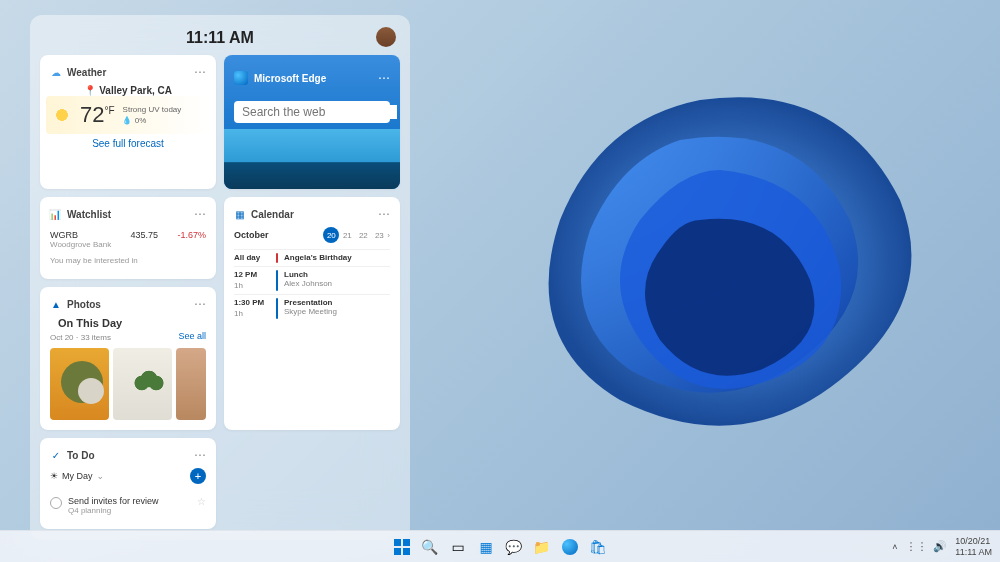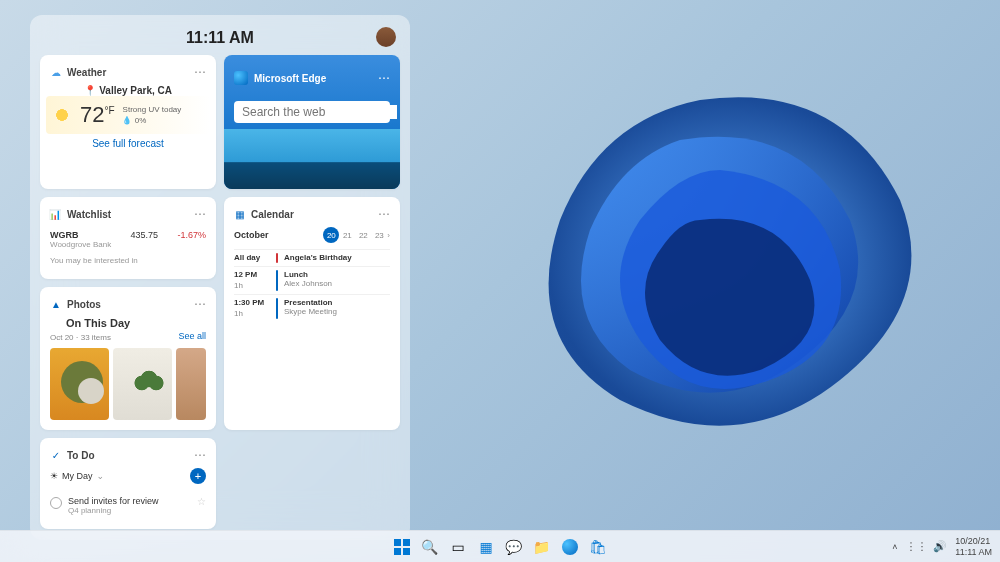--- a/index.html
+++ b/index.html
@@ -24,35 +24,35 @@
 .weather-det{font-size:8px;color:#666;line-height:1.4}
 .link{color:#0067c0;font-size:10px;text-align:center;margin-top:4px;cursor:pointer}
 .edge-card{background:linear-gradient(#3a8dde,#0067c0);color:#fff;padding:0;overflow:hidden}
 .edge-top{padding:16px 10px;display:flex;align-items:center;gap:6px}
 .edge-icon{width:14px;height:14px;background:radial-gradient(circle at 30% 30%,#4cc2ff,#0067c0);border-radius:3px}
 .search-box{background:#fff;margin:0 10px;border-radius:4px;padding:4px 8px;display:flex;align-items:center;gap:6px}
 .search-box input{border:none;outline:none;font-size:12px;flex:1;color:#666}
 .edge-img{height:60px;background:linear-gradient(#4ab5e8 0%,#2e9bd6 55%,#0a4d7a 56%,#0a3a5a 100%);margin-top:6px;position:relative}
 .edge-caption{padding:6px 10px;font-size:9px}
 .watch-row{display:flex;justify-content:space-between;font-size:9px;padding:3px 0}
-.watch-sym{font-weight:700}
+.watch-sym{font-weight:400}
 .watch-sub{color:#999;font-size:8px}
 .pos{color:#0a8a3a}.neg{color:#d13438}
 .refresh{width:14px;height:14px;border:1px solid #ccc;border-radius:50%;display:inline-flex;align-items:center;justify-content:center;font-size:8px;color:#888;margin-left:auto}
 .cal-head{display:flex;align-items:center;font-size:9px;margin-bottom:6px}
 .cal-month{font-weight:600;flex:1}
 .cal-day{width:16px;height:16px;display:flex;align-items:center;justify-content:center;font-size:8px;color:#888}
 .cal-day.sel{background:#0067c0;color:#fff;border-radius:50%}
 .cal-event{display:flex;gap:6px;font-size:8px;padding:3px 0;border-top:1px solid #f0f0f0}
 .cal-time{color:#888;width:36px;line-height:1.3}
 .cal-time b{color:#333;font-weight:600;display:block}
 .cal-bar{width:2px;border-radius:1px}
 .cal-ev-title{font-weight:600}
 .cal-ev-sub{color:#888}
-.photos-title{font-size:11px;font-weight:600;margin:4px 16px 2px}
+.photos-title{font-size:11px;font-weight:600;margin:4px 8px 2px}
 .photos-sub{font-size:8px;color:#888}
 .seeall{color:#0067c0;font-size:9px;float:right;cursor:pointer}
 .photos-row{display:flex;gap:4px;margin-top:6px;height:72px}
 .photo{flex:1;border-radius:4px}
 .todo-head{display:flex;align-items:center;gap:4px;font-size:9px;margin-bottom:8px}
 .todo-add{width:16px;height:16px;background:#0067c0;color:#fff;border-radius:50%;display:flex;align-items:center;justify-content:center;font-size:11px;margin-left:auto}
 .todo-item{display:flex;align-items:flex-start;gap:6px;font-size:9px;padding:4px 0}
 .todo-circle{width:12px;height:12px;border:1px solid #aaa;border-radius:50%;flex-shrink:0;margin-top:1px}
 .todo-star{color:#ccc;margin-left:auto;font-size:10px}
 .todo-sub{color:#999;font-size:8px}

